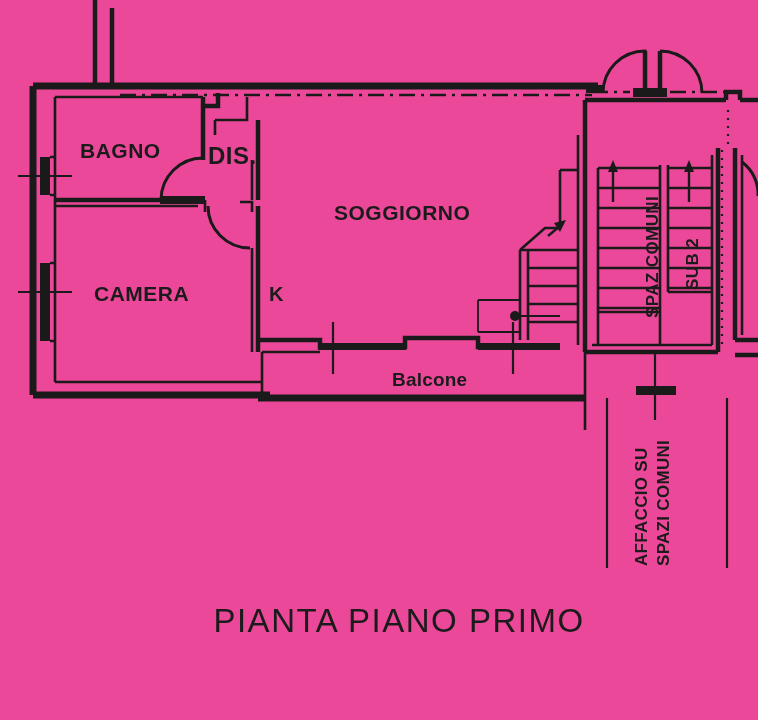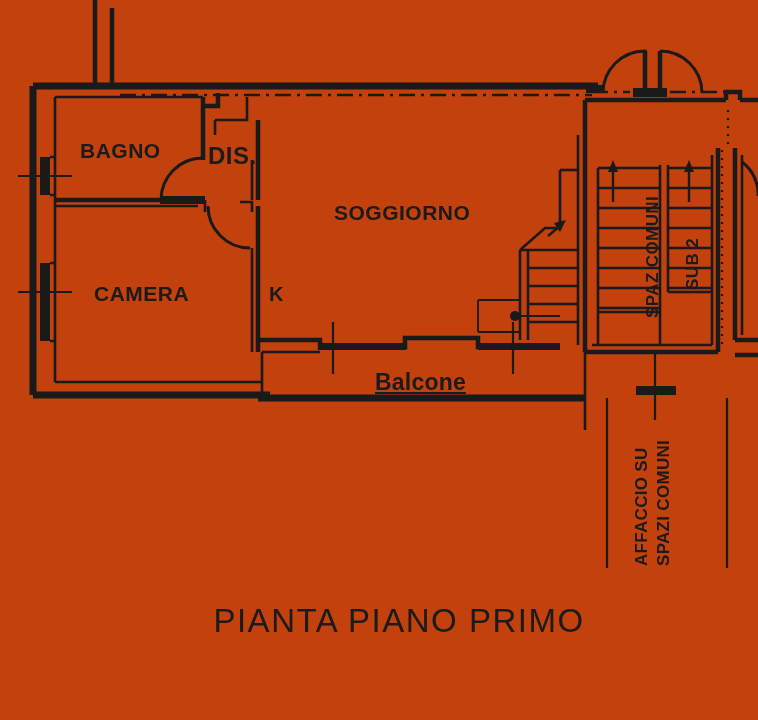--- a/index.html
+++ b/index.html
@@ -5,21 +5,21 @@
 <style>
   html, body {
     margin: 0;
     padding: 0;
     background: #ffffff;
   }
   #page {
     position: relative;
     width: 758px;
     height: 720px;
-    background: #c2410c;
+    background: #ec4899;
     overflow: hidden;
     font-family: "Liberation Sans", sans-serif;
   }
   #plan-svg {
     position: absolute;
     left: 0;
     top: 0;
     width: 758px;
     height: 720px;
     display: block;
@@ -46,21 +46,21 @@
     letter-spacing: 0.5px;
     white-space: nowrap;
     -webkit-user-select: none;
     user-select: none;
   }
   .lbl-bagno      { left: 80px;  top: 139px; font-size: 21px; }
   .lbl-dis        { left: 208px; top: 142px; font-size: 24px; }
   .lbl-soggiorno  { left: 334px; top: 201px; font-size: 21px; }
   .lbl-camera     { left: 94px;  top: 282px; font-size: 21px; }
   .lbl-k          { left: 269px; top: 283px; font-size: 20px; }
-  .lbl-balcone    { left: 375px; top: 369px; font-size: 23px; letter-spacing: 0.2px; text-decoration: underline; }
+  .lbl-balcone    { left: 392px; top: 369px; font-size: 19px; letter-spacing: 0.2px; }
 
   .vert-label {
     position: absolute;
     color: #1b1b1b;
     font-weight: bold;
     white-space: nowrap;
     transform-origin: 0 0;
     transform: rotate(-90deg);
     -webkit-user-select: none;
     user-select: none;

